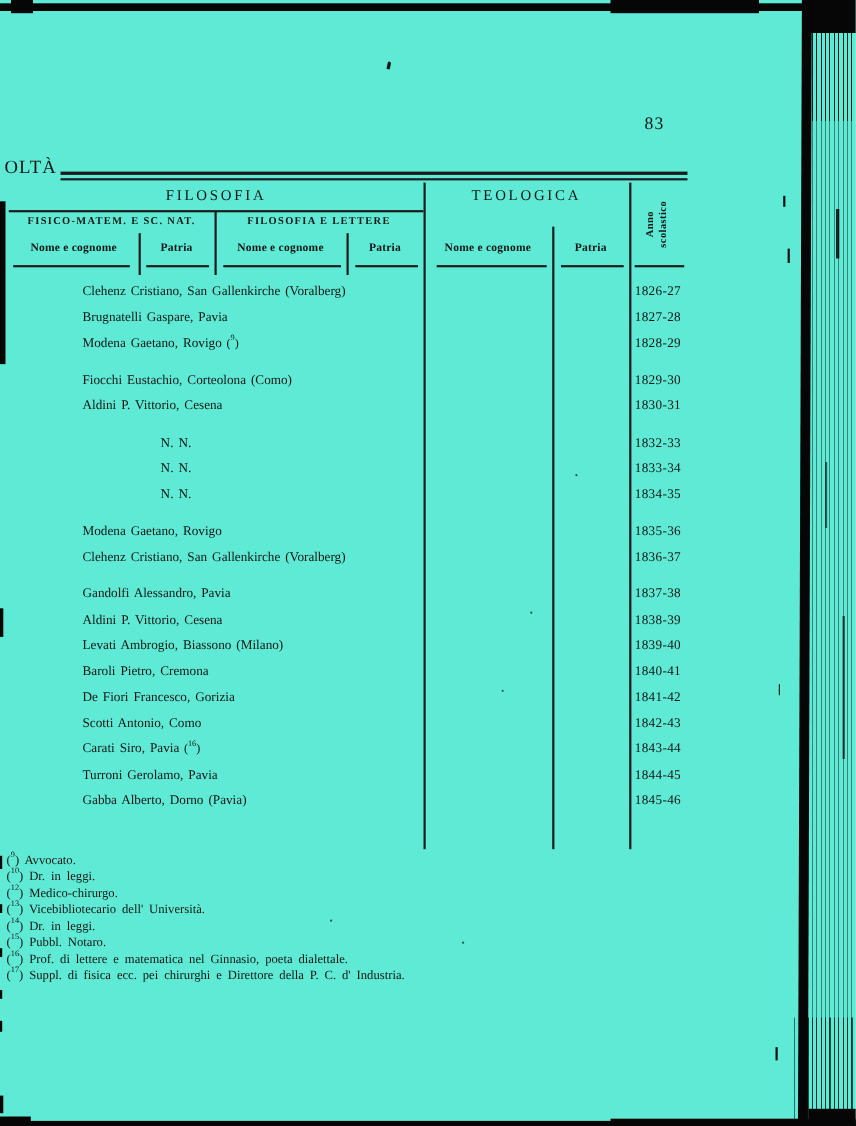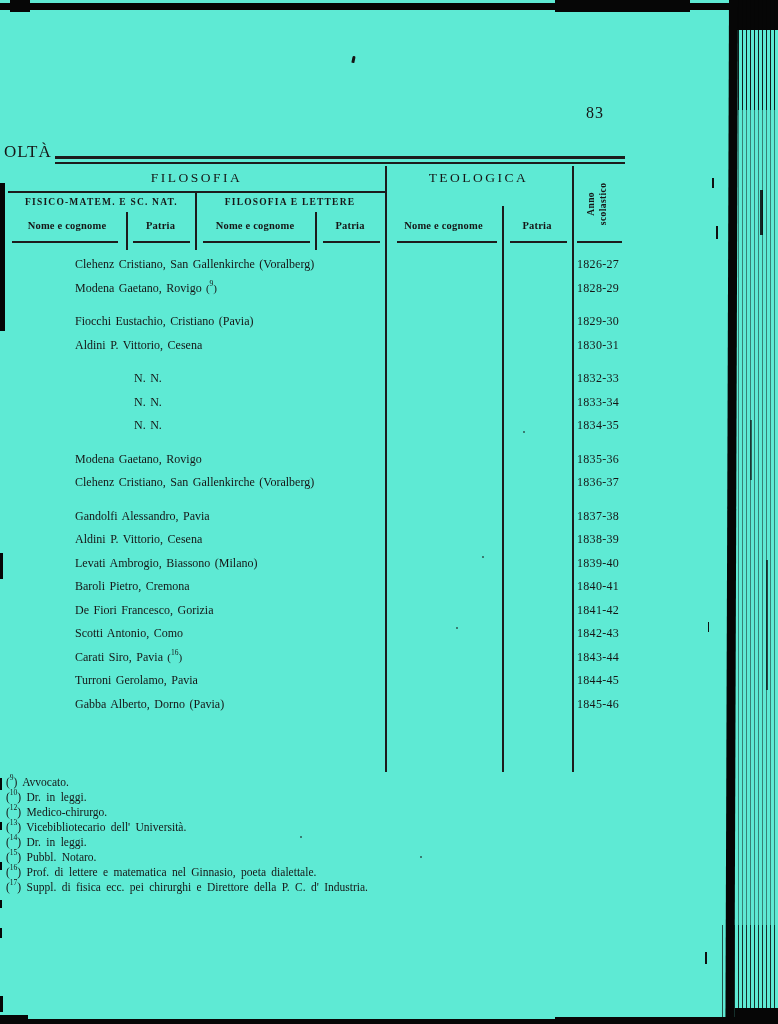--- a/index.html
+++ b/index.html
@@ -19,21 +19,21 @@
   .col-label{font-size:10.5px;font-weight:bold;letter-spacing:.2px;}
   .anno-cell{position:absolute;left:572px;top:166px;width:53px;height:76px;
              display:flex;align-items:center;justify-content:center;}
   .anno-rot{transform:rotate(-90deg);font-size:9.5px;font-weight:bold;line-height:1.25;
             text-align:center;white-space:nowrap;letter-spacing:.4px;}
   
   #rows{position:absolute;left:8px;top:255px;width:617px;}
   .row{position:relative;height:23.5px;}
   .row.gap{margin-top:10px;}
   .rname{position:absolute;left:67px;top:2px;font-size:12px;white-space:nowrap;word-spacing:1.5px;}
-  .row.indent .rname{left:126px;font-family:Liberation Serif, serif;}
+  .row.indent .rname{left:138px;font-family:Liberation Serif, serif;}
   .ryear{position:absolute;left:569px;top:2px;font-size:12px;letter-spacing:.3px;white-space:nowrap;}
   .fnref{font-size:11px;}
   .fnref sup{font-size:7.5px;line-height:0;position:relative;top:-1px;}
   
   #footnotes{position:absolute;left:6px;top:776px;width:640px;}
   .fnline{height:15px;font-size:11.5px;white-space:nowrap;word-spacing:2.5px;}
   .fnline .fnref{font-size:11.5px;}
   
   .pgnum{position:absolute;left:586px;top:104px;font-size:16px;letter-spacing:1px;}
   .fragment{position:absolute;left:4px;top:142px;font-size:17px;letter-spacing:1px;}
@@ -88,25 +88,29 @@
   <div class="vline" style="left:385px;top:166px;height:606px;"></div>
   <div class="vline" style="left:502px;top:206px;height:566px;"></div>
   <div class="vline" style="left:572px;top:166px;height:606px;"></div>
 
   <div id="rows">
       <div class="row">
         <span class="rname">Clehenz Cristiano, San Gallenkirche (Voralberg)</span>
         <span class="ryear">1826-27</span>
       </div>
       <div class="row">
+        <span class="rname">Brugnatelli Gaspare, Pavia</span>
+        <span class="ryear">1827-28</span>
+      </div>
+      <div class="row">
         <span class="rname">Modena Gaetano, Rovigo<span class="fnref"> (<sup>9</sup>)</span></span>
         <span class="ryear">1828-29</span>
       </div>
       <div class="row gap">
-        <span class="rname">Fiocchi Eustachio, Cristiano (Pavia)</span>
+        <span class="rname">Fiocchi Eustachio, Corteolona (Como)</span>
         <span class="ryear">1829-30</span>
       </div>
       <div class="row">
         <span class="rname">Aldini P. Vittorio, Cesena</span>
         <span class="ryear">1830-31</span>
       </div>
       <div class="row gap indent">
         <span class="rname">N. N.</span>
         <span class="ryear">1832-33</span>
       </div>

